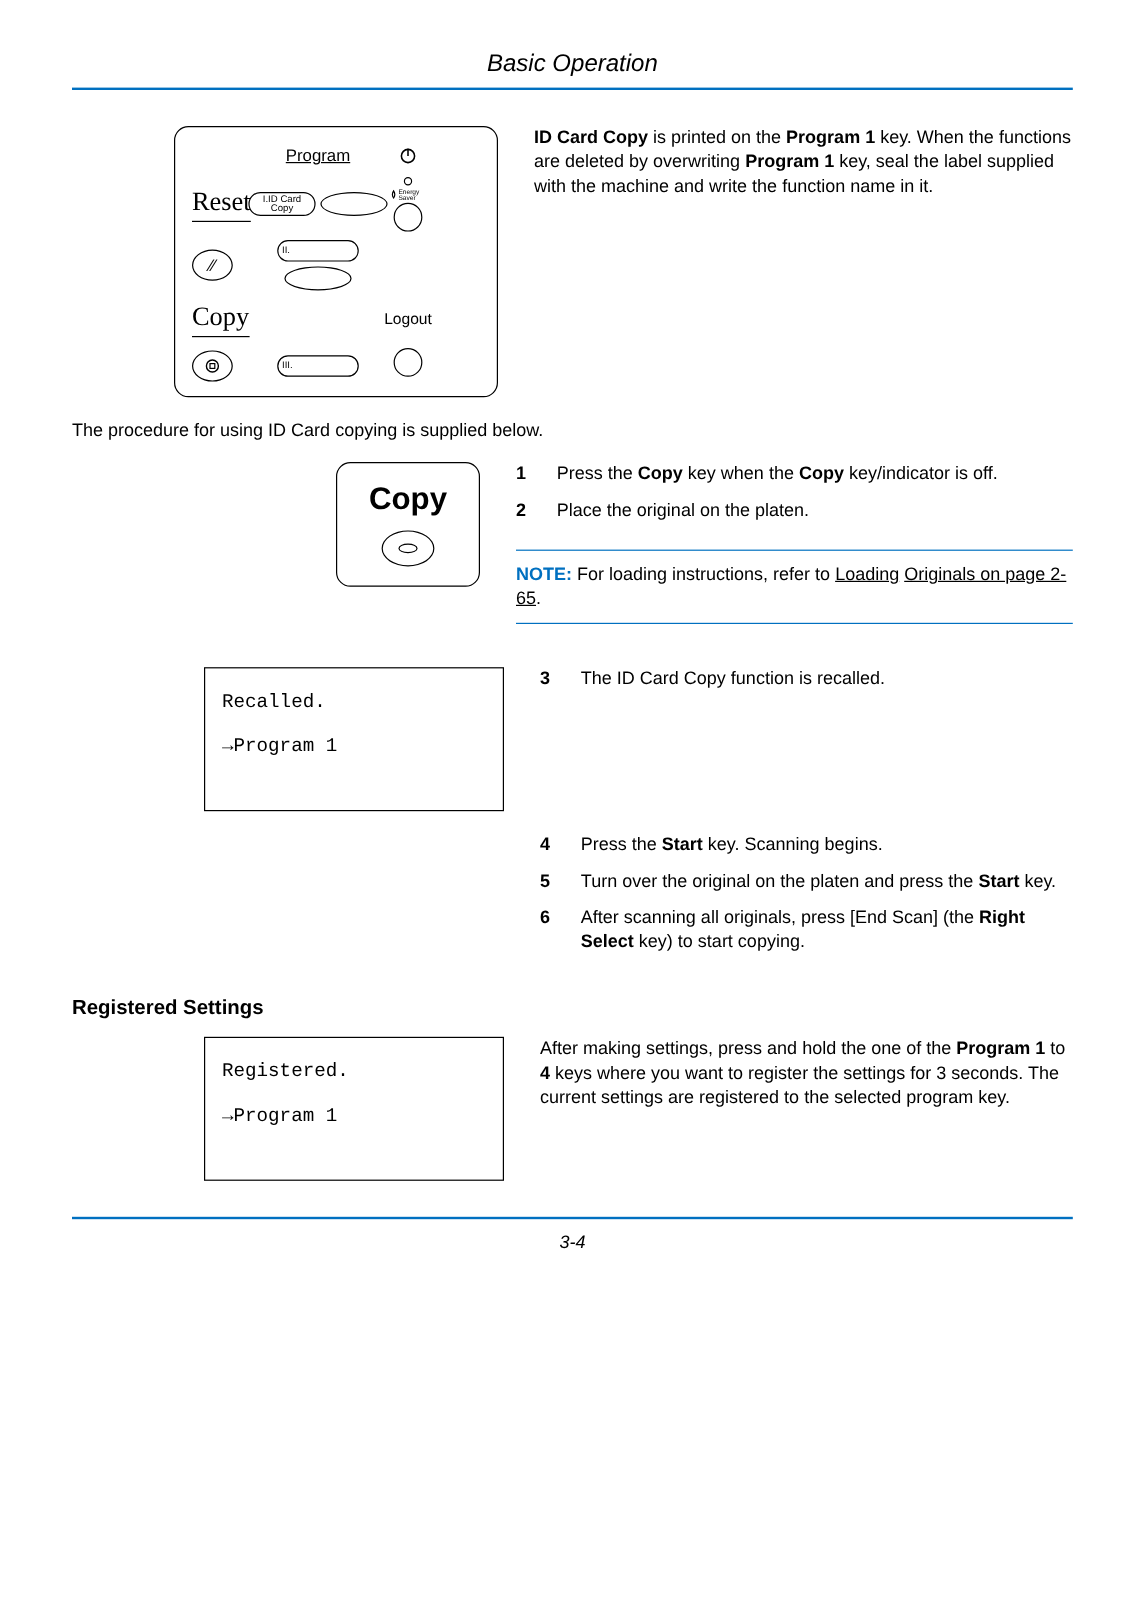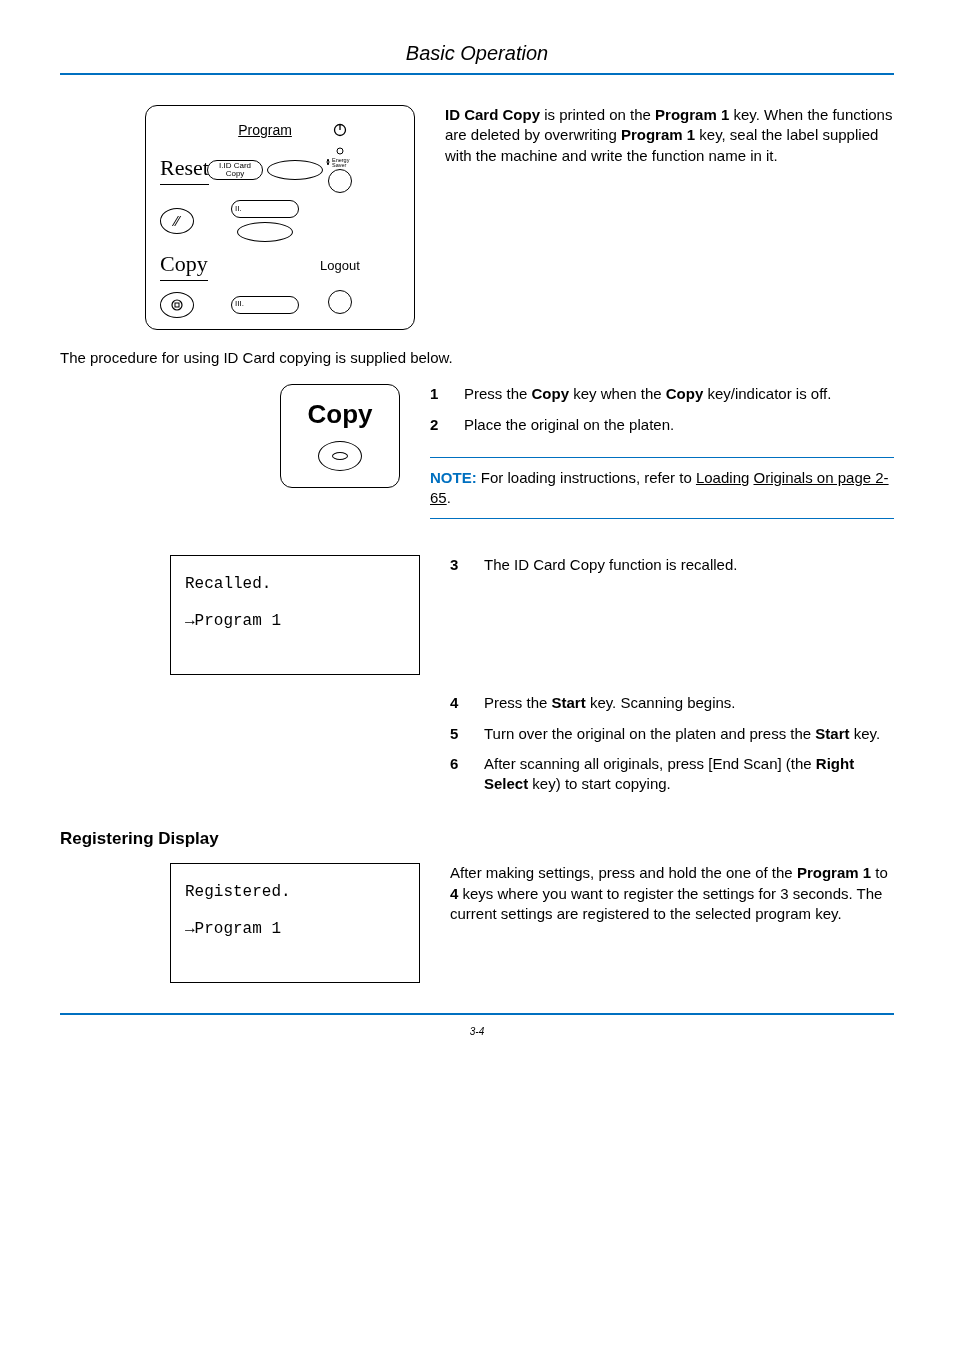--- a/index.html
+++ b/index.html
@@ -129,21 +129,21 @@
     margin: 24px 0 12px 0;
   }
   .footer-hr {
     border: none;
     border-top: 2px solid #0070c0;
     margin-top: 30px;
   }
   .page-num {
     text-align: center;
     font-style: italic;
-    font-size: 10px;
+    font-size: 15px;
     margin-top: 10px;
   }
   b { font-weight: bold; }
   .panel-grid {
     display: grid;
     grid-template-columns: 60px 90px 60px;
     row-gap: 7px;
     align-items: center;
     justify-items: center;
   }
@@ -305,21 +305,21 @@
     </div>
     <div class="step-item">
       <div class="step-num">6</div>
       <div class="step-body">
         <span>After scanning all originals, press [End Scan] (the </span><b>Right Select</b><span> key) to start copying.</span>
       </div>
     </div>
   </div>
 </div>
 
-<div class="section-heading">Registering Display</div>
+<div class="section-heading">Registered Settings</div>
 
 <div class="row align-start">
   <div class="left-col indent-small">
     <div class="lcd-box">
       <div>Registered.</div>
       <div style="height:8px;"></div>
       <div>→Program 1</div>
     </div>
   </div>
   <div class="right-col">

